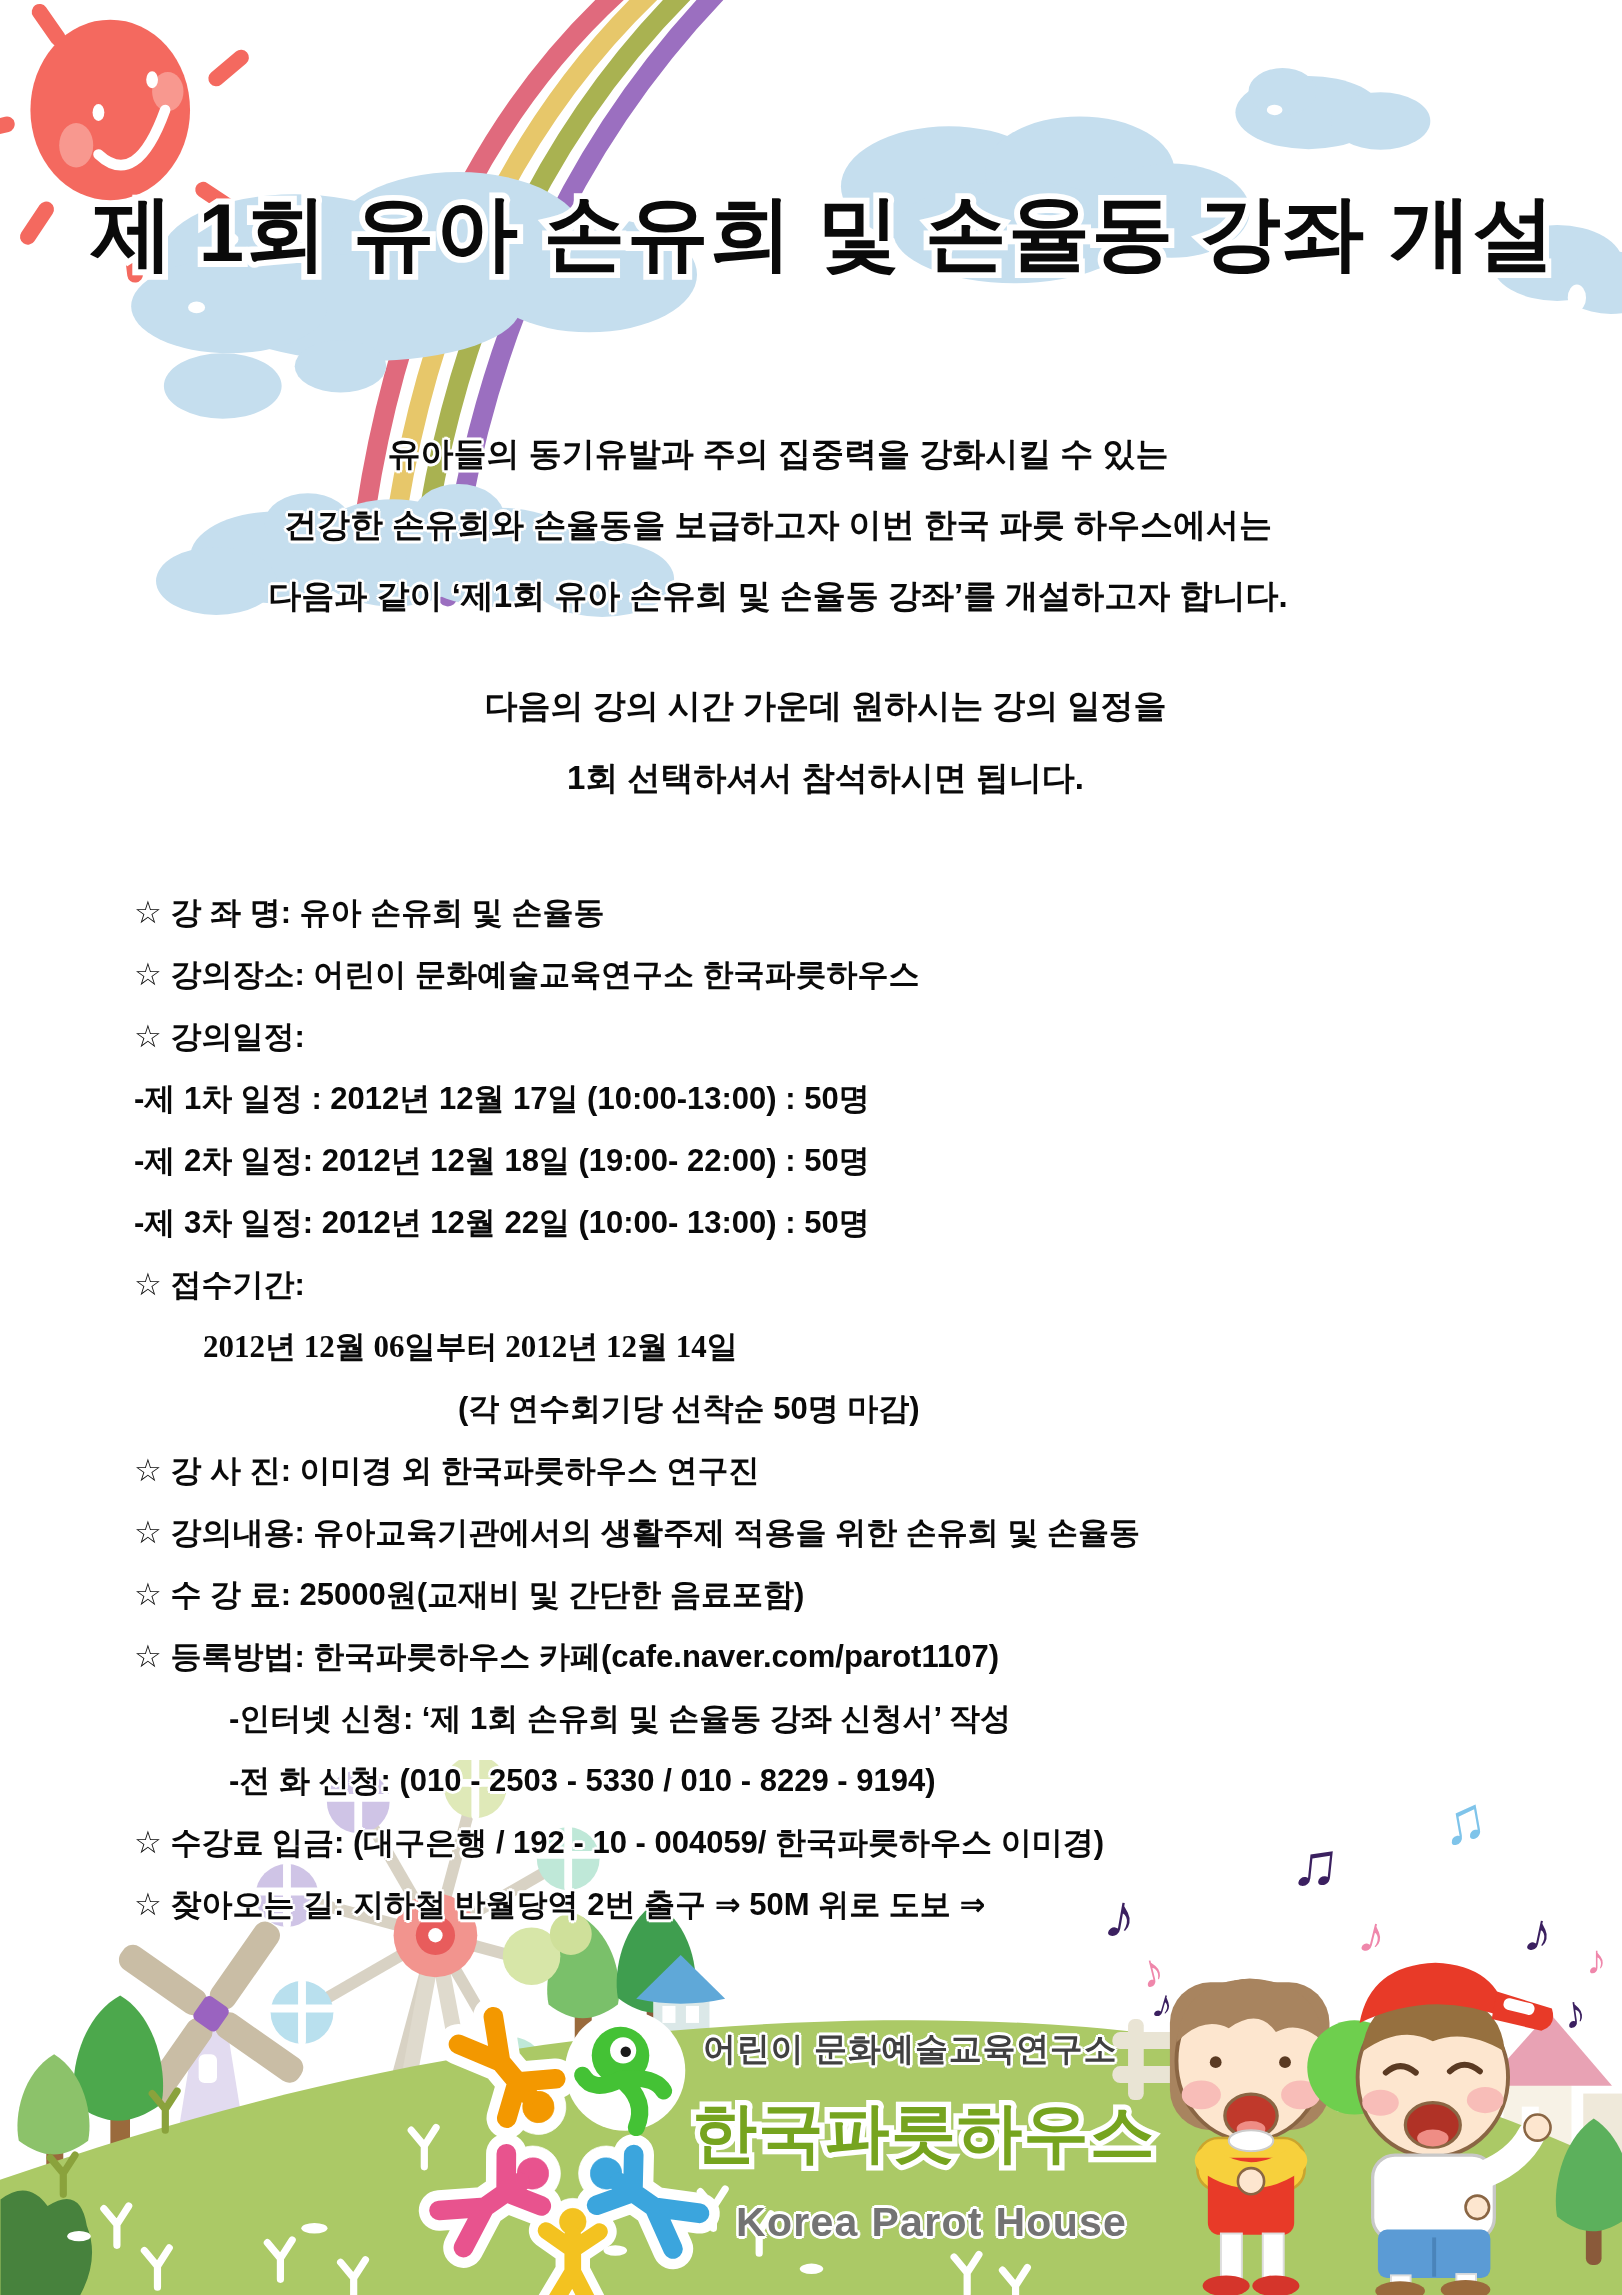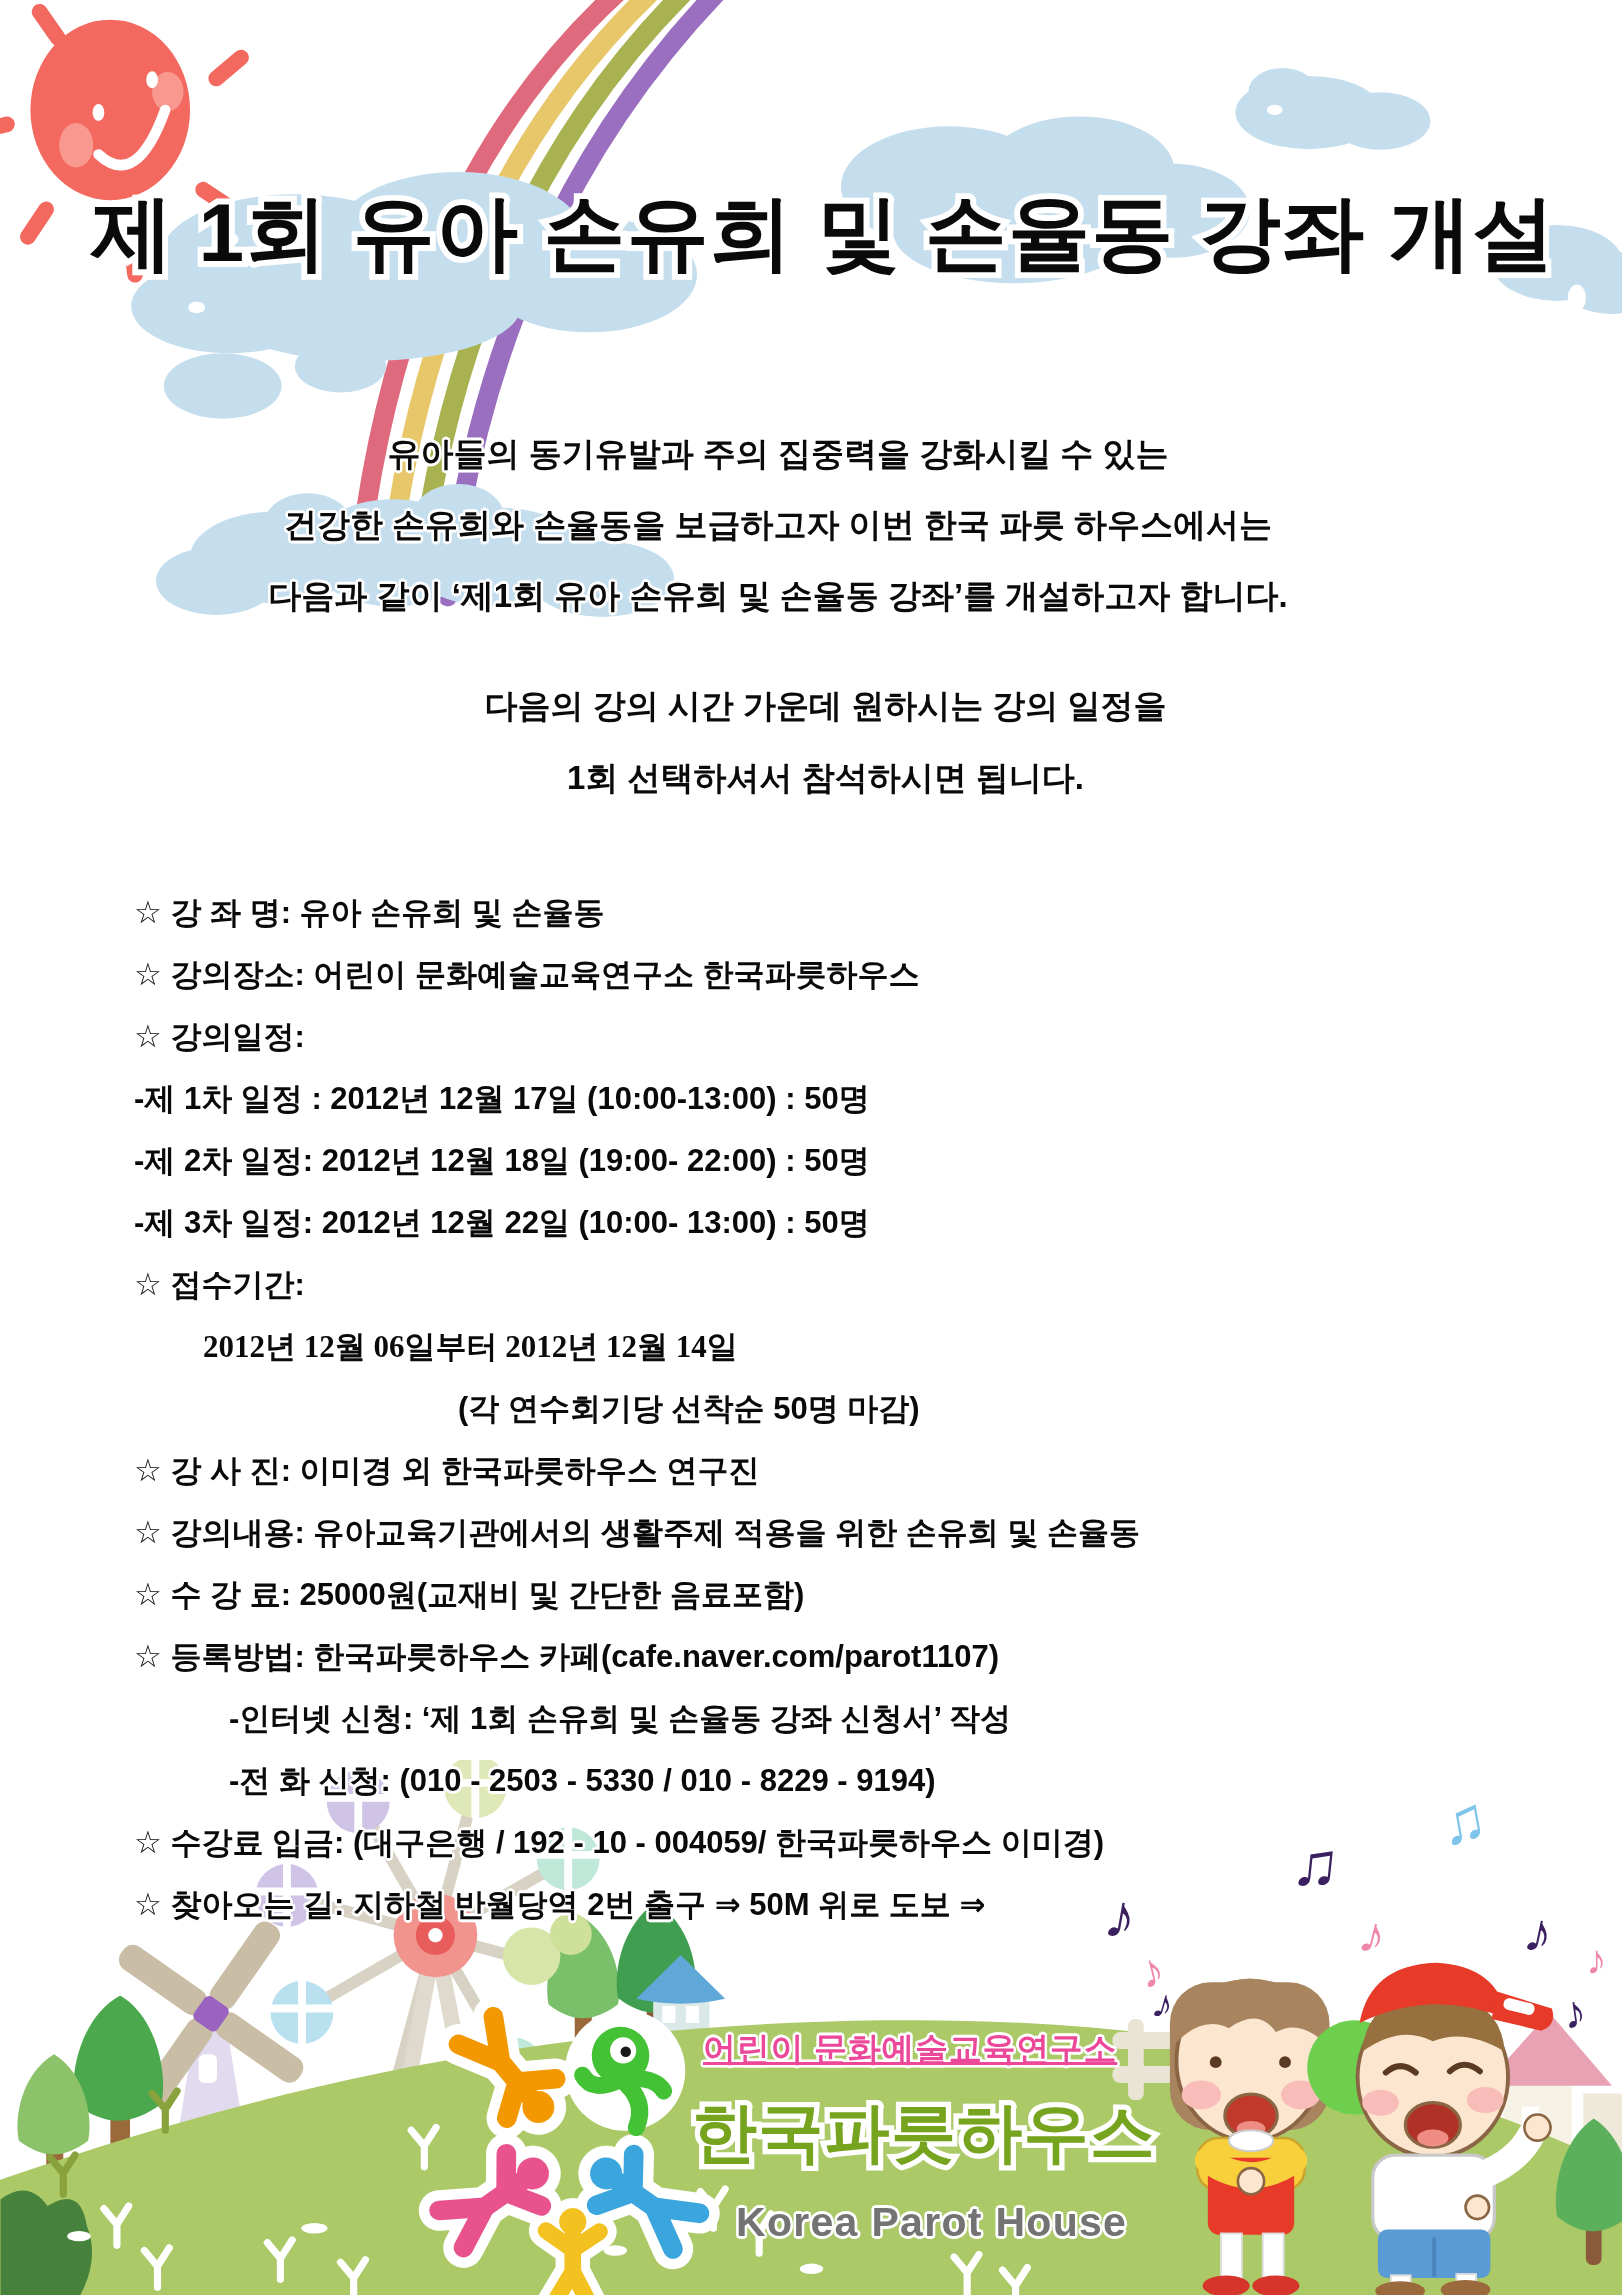--- a/index.html
+++ b/index.html
@@ -25,21 +25,21 @@
   .details{position:absolute;top:882px;left:134px;width:1469px;z-index:5;font-size:31px;}
   .details .dline{height:62px;display:flex;align-items:center;white-space:nowrap;}
   .ind1{}   
   .ind1b{margin-left:69px;font-family:Liberation Serif, serif;} 
   .ind2{margin-left:324px;}  
   .ind3{margin-left:95px;}  
   .ind4{margin-left:232px;}  
   
   .mnote{position:absolute;z-index:4;line-height:1;}
   
-  .logo-org{position:absolute;left:703px;top:2027px;z-index:6;font-size:33px;color:#ec4899;letter-spacing:0.7px;text-decoration:underline;}
+  .logo-org{position:absolute;left:703px;top:2027px;z-index:6;font-size:33px;color:#404040;letter-spacing:0.7px;}
   .logo-kr-wrap{position:absolute;left:692px;top:2080px;width:497px;height:105px;z-index:6;}
   .logo-kr-layer{position:absolute;left:0;top:0;width:100%;font-size:65px;letter-spacing:1.3px;white-space:nowrap;line-height:105px;}
   .logo-kr-outline{-webkit-text-stroke:10.5px #ffffff;color:#ffffff;}
   .logo-kr-fill{color:#76a41f;}
   .logo-en{position:absolute;left:736px;top:2199px;z-index:6;font-size:41px;color:#737373;letter-spacing:1.3px;}
 </style>
 </head>
 <body>
 
 <div class="poster">

